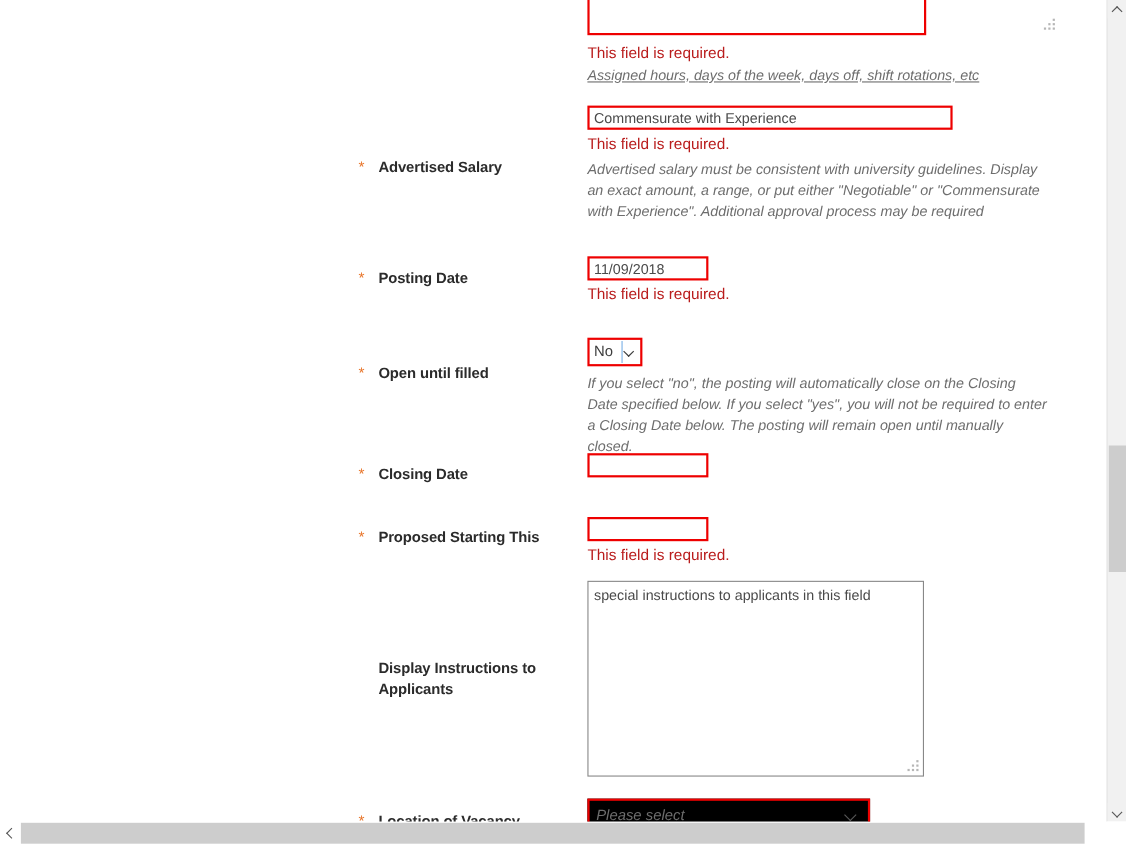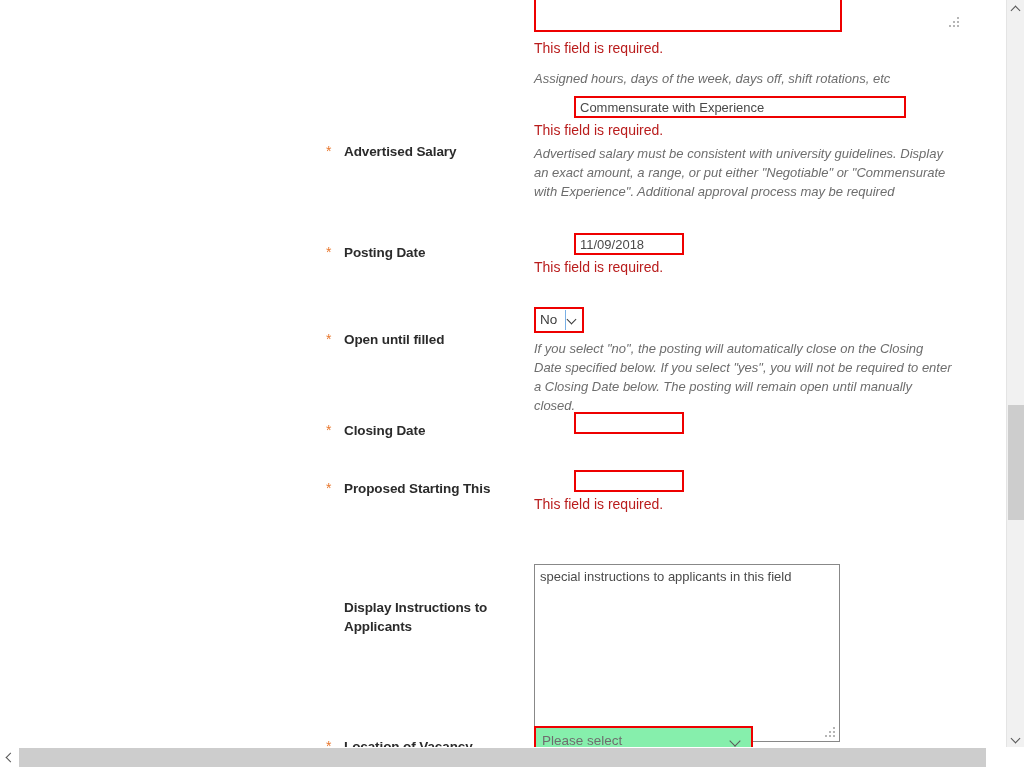--- a/index.html
+++ b/index.html
@@ -67,21 +67,20 @@
     display: block;
     height: 22px;
     border: 2px solid #ee0000;
     background: #ffffff;
     font-family: "Liberation Sans", sans-serif;
     font-size: 13px;
     color: #4a4a4a;
     padding: 0 4px;
     line-height: 18px;
     outline: none;
-    margin-left: 40px;
   }
   .text-input.w-salary { width: 332px; }
   .text-input.w-date   { width: 110px; }
 
   
   .ta {
     display: block;
     background: #ffffff;
     font-family: "Liberation Sans", sans-serif;
     font-size: 13px;
@@ -154,23 +153,24 @@
     left: 0; top: 0;
     width: 6px; height: 6px;
     border-right: 1.6px solid #3a3a3a;
     border-bottom: 1.6px solid #3a3a3a;
     transform: rotate(45deg);
   }
 
   
   .sel-wide {
     position: relative;
-    width: 219px; height: 28px;
+    width: 257px; height: 28px;
     border: 2px solid #ee0000;
-    background: #86efac;
+    background: #000000;
+    font-style: italic;
   }
   .sel-wide .val {
     position: absolute;
     left: 6px; top: 4px;
     font-size: 13.5px;
     color: #6e6e6e;
     line-height: 18px;
   }
   .sel-wide .chev {
     position: absolute;
@@ -272,21 +272,21 @@
             <div class="grip" style="right:4px;bottom:4px;">
               <i style="left:8px;top:0;"></i>
               <i style="left:4px;top:4px;"></i>
                 <i style="left:8px;top:4px;"></i>
               <i style="left:0px;top:8px;"></i>
                 <i style="left:4px;top:8px;"></i>
                 <i style="left:8px;top:8px;"></i>
             </div>
           </div>
           <div class="err-msg" style="margin-top:8px;">This field is required.</div>
-          <div class="help-text" style="margin-top:12px;width:430px;">Assigned hours, days of the week, days off, shift rotations, etc</div>
+          <div class="help-text" style="margin-top:2px;width:430px;text-decoration:underline;">Assigned hours, days of the week, days off, shift rotations, etc</div>
         </div>
       </div>
 
       <div class="row" style="top:96px;">
         <div class="label-cell" style="top:46px;">
           <span class="req-star">*</span>
           <span>Advertised Salary</span>
         </div>
         <div class="field-cell" style="top:0;">
           <input class="text-input w-salary" type="text" value="Commensurate with Experience" style="">
@@ -342,21 +342,21 @@
         </div>
       </div>
 
       <div class="row" style="top:528px;">
         <div class="label-cell" style="top:70px;width:170px;">
           <span>Display Instructions to</span><br>
           <span>Applicants</span>
         </div>
         <div class="field-cell" style="top:0;">
           <div style="position:relative;">
-            <div class="ta ok" style="width:306px;height:178px;margin-top:36px;">special instructions to applicants in this field</div>
+            <div class="ta ok" style="width:306px;height:178px;">special instructions to applicants in this field</div>
             <div class="grip" style="right:4px;bottom:4px;">
               <i style="left:8px;top:0;"></i>
               <i style="left:4px;top:4px;"></i>
                 <i style="left:8px;top:4px;"></i>
               <i style="left:0px;top:8px;"></i>
                 <i style="left:4px;top:8px;"></i>
                 <i style="left:8px;top:8px;"></i>
             </div>
           </div>
         </div>

